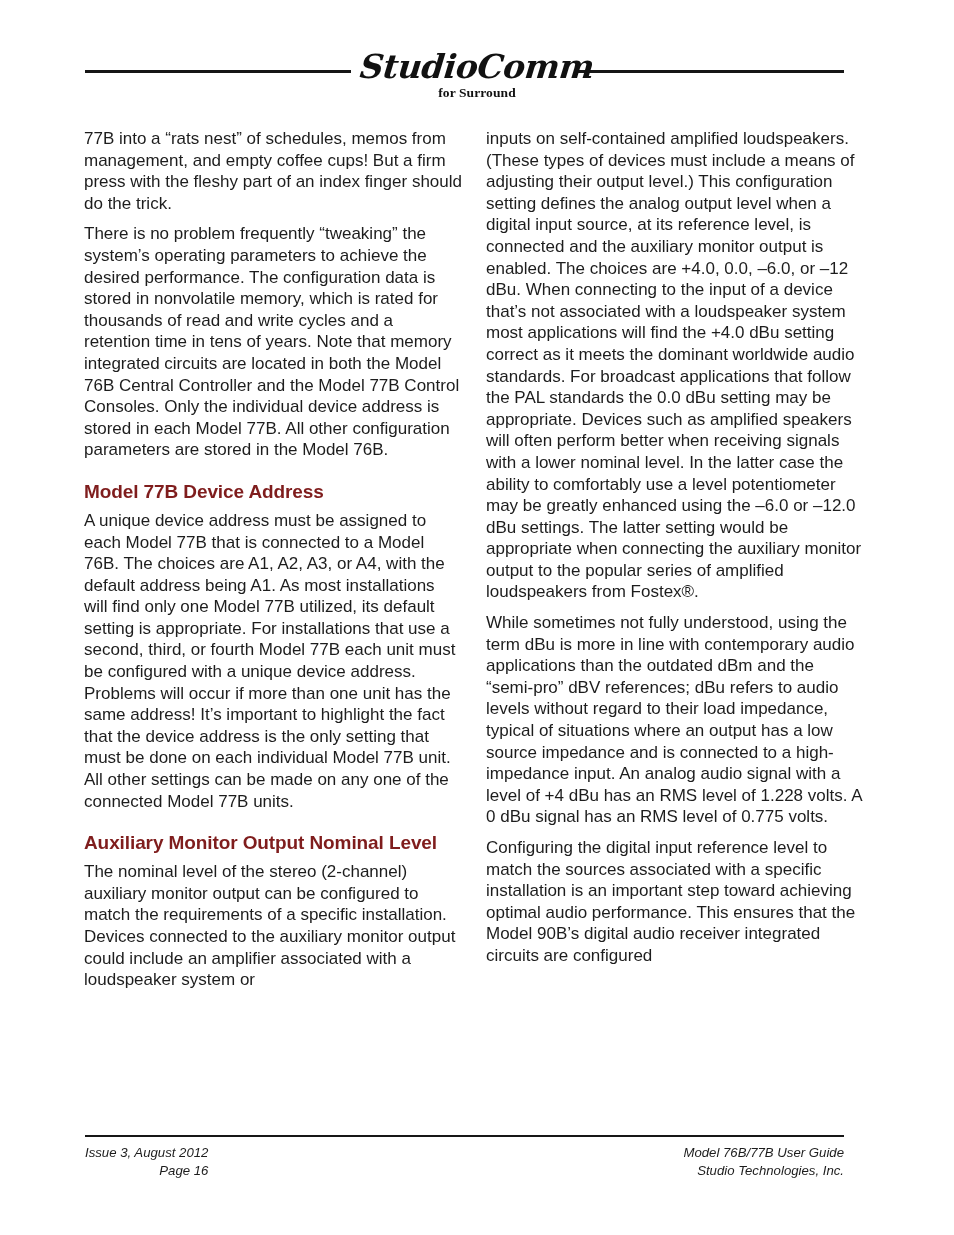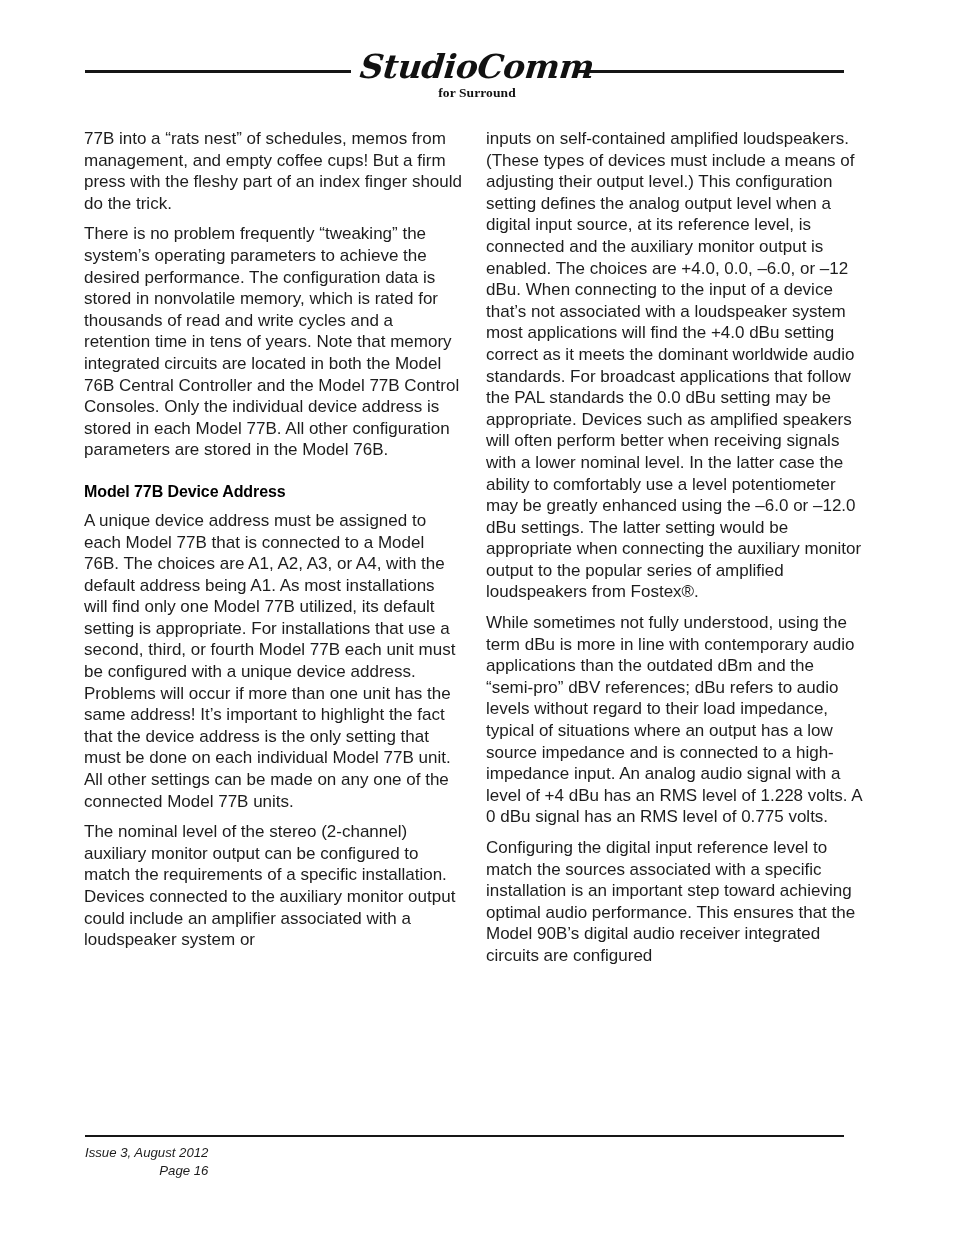--- a/index.html
+++ b/index.html
@@ -90,24 +90,24 @@
   p.body-text {
     margin: 0 0 9px 0;
     font-size: 17px;
     line-height: 21.6px;
     color: #1d1d1d;
     text-align: left;
     -webkit-font-smoothing: antialiased;
   }
   h2.section-heading {
     margin: 18px 0 5px 0;
-    font-size: 16px;
+    font-size: 19px;
     line-height: 26px;
     font-weight: bold;
-    color: #000000;
+    color: #7f1d1d;
     letter-spacing: -0.1px;
   }
 
   
   .footer {
     position: absolute;
     left: 85px;
     top: 1135px;
     width: 759px;
   }
@@ -144,32 +144,37 @@
       <span class="logo-sub">for Surround</span>
     </div>
   </div>
 
   <div class="columns">
     <div class="col col-left" id="col-left">
         <p class="body-text">77B into a “rats nest” of schedules, memos from management, and empty coffee cups! But a firm press with the fleshy part of an index finger should do the trick.</p>
         <p class="body-text">There is no problem frequently “tweaking” the system’s operating parameters to achieve the desired performance. The configuration data is stored in nonvolatile memory, which is rated for thousands of read and write cycles and a retention time in tens of years. Note that memory integrated circuits are located in both the Model 76B Central Controller and the Model 77B Control Consoles. Only the individual device address is stored in each Model 77B. All other configuration parameters are stored in the Model 76B.</p>
         <h2 class="section-heading">Model 77B Device Address</h2>
         <p class="body-text">A unique device address must be assigned to each Model 77B that is connected to a Model 76B. The choices are A1, A2, A3, or A4, with the default address being A1. As most installations will find only one Model 77B utilized, its default setting is appropriate. For installations that use a second, third, or fourth Model 77B each unit must be configured with a unique device address. Problems will occur if more than one unit has the same address! It’s important to highlight the fact that the device address is the only setting that must be done on each individual Model 77B unit. All other settings can be made on any one of the connected Model 77B units.</p>
+        <h2 class="section-heading">Auxiliary Monitor Output Nominal Level</h2>
         <p class="body-text">The nominal level of the stereo (2-channel) auxiliary monitor output can be configured to match the requirements of a specific installation. Devices connected to the auxiliary monitor output could include an amplifier associated with a loudspeaker system or</p>
       </div>
     <div class="col col-right" id="col-right">
         <p class="body-text">inputs on self-contained amplified loudspeakers. (These types of devices must include a means of adjusting their output level.) This configuration setting defines the analog output level when a digital input source, at its reference level, is connected and the auxiliary monitor output is enabled. The choices are +4.0, 0.0, –6.0, or –12 dBu. When connecting to the input of a device that’s not associated with a loudspeaker system most applications will find the +4.0 dBu setting correct as it meets the dominant worldwide audio standards. For broadcast applications that follow the PAL standards the 0.0 dBu setting may be appropriate. Devices such as amplified speakers will often perform better when receiving signals with a lower nominal level. In the latter case the ability to comfortably use a level potentiometer may be greatly enhanced using the –6.0 or –12.0 dBu settings. The latter setting would be appropriate when connecting the auxiliary monitor output to the popular series of amplified loudspeakers from Fostex®.</p>
         <p class="body-text">While sometimes not fully understood, using the term dBu is more in line with contemporary audio applications than the outdated dBm and the “semi-pro” dBV references; dBu refers to audio levels without regard to their load impedance, typical of situations where an output has a low source impedance and is connected to a high-impedance input. An analog audio signal with a level of +4 dBu has an RMS level of 1.228 volts. A 0 dBu signal has an RMS level of 0.775 volts.</p>
         <p class="body-text">Configuring the digital input reference level to match the sources associated with a specific installation is an important step toward achieving optimal audio performance. This ensures that the Model 90B’s digital audio receiver integrated circuits are configured</p>
       </div>
   </div>
 
   <div class="footer">
     <div class="footer-rule"></div>
     <div class="footer-cols">
       <div class="footer-left">
         <span class="footer-line">Issue 3, August 2012</span>
         <span class="footer-line">Page 16</span>
       </div>
+      <div class="footer-right">
+        <span class="footer-line">Model 76B/77B User Guide</span>
+        <span class="footer-line">Studio Technologies, Inc.</span>
+      </div>
     </div>
   </div>
 
 </div>
 
 </body></html>

